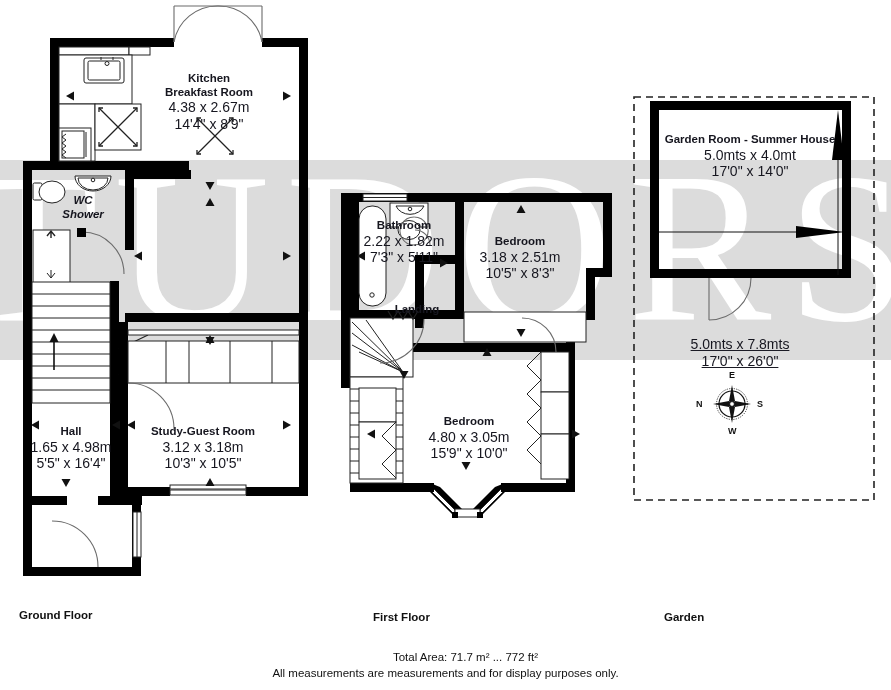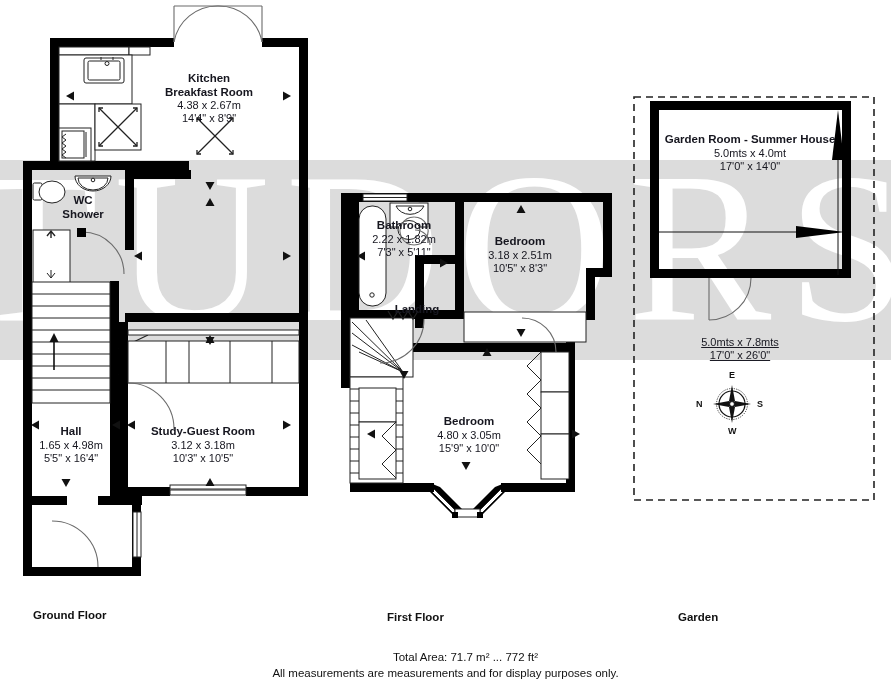--- a/index.html
+++ b/index.html
@@ -6,23 +6,23 @@
   body{
     width:891px;height:690px;position:relative;overflow:hidden;
     font-family:"Liberation Sans", sans-serif;
     color:#1b1b25;
   }
   #stage{position:absolute;left:0;top:0;width:891px;height:690px;}
   svg#plan{position:absolute;left:0;top:0;width:891px;height:690px;}
 
   .lbl{position:absolute;text-align:center;line-height:1.18;white-space:nowrap;}
   .lbl .nm{font-weight:bold;font-size:11.5px;color:#16161f;}
-  .lbl .dm{font-size:11px;color:#16161f;}
-
-  .floorlabel{position:absolute;font-weight:bold;font-size:11.5px;color:#111;margin-left:14px;}
+  .lbl .dm{font-size:14px;color:#16161f;}
+
+  .floorlabel{position:absolute;font-weight:bold;font-size:11.5px;color:#111;}
   .footer{position:absolute;width:891px;text-align:center;font-size:11.5px;color:#111;}
 
   .compass{position:absolute;width:64px;height:64px;}
   .compass .c{position:absolute;font-weight:bold;font-size:9px;color:#111;}
 </style>
 </head>
 <body>
 
 <div id="stage">
 
@@ -404,21 +404,21 @@
 
   </svg>
 
   <div class="lbl" style="left:129px;top:52px;width:160px;margin-top:20px;">
     <div class="nm">Kitchen</div>
     <div class="nm">Breakfast Room</div>
     <div class="dm">4.38 x 2.67m</div>
     <div class="dm">14'4" x 8'9"</div>
   </div>
 
-  <div class="lbl" style="left:43px;top:194px;width:80px;">
+  <div class="lbl" style="left:43px;top:194px;width:80px;font-style:italic;">
     <div class="nm">WC</div>
     <div class="nm">Shower</div>
   </div>
 
 
   <div class="lbl" style="left:6px;top:425px;width:130px;">
     <div class="nm">Hall</div>
     <div class="dm">1.65 x 4.98m</div>
     <div class="dm">5'5" x 16'4"</div>
   </div>

